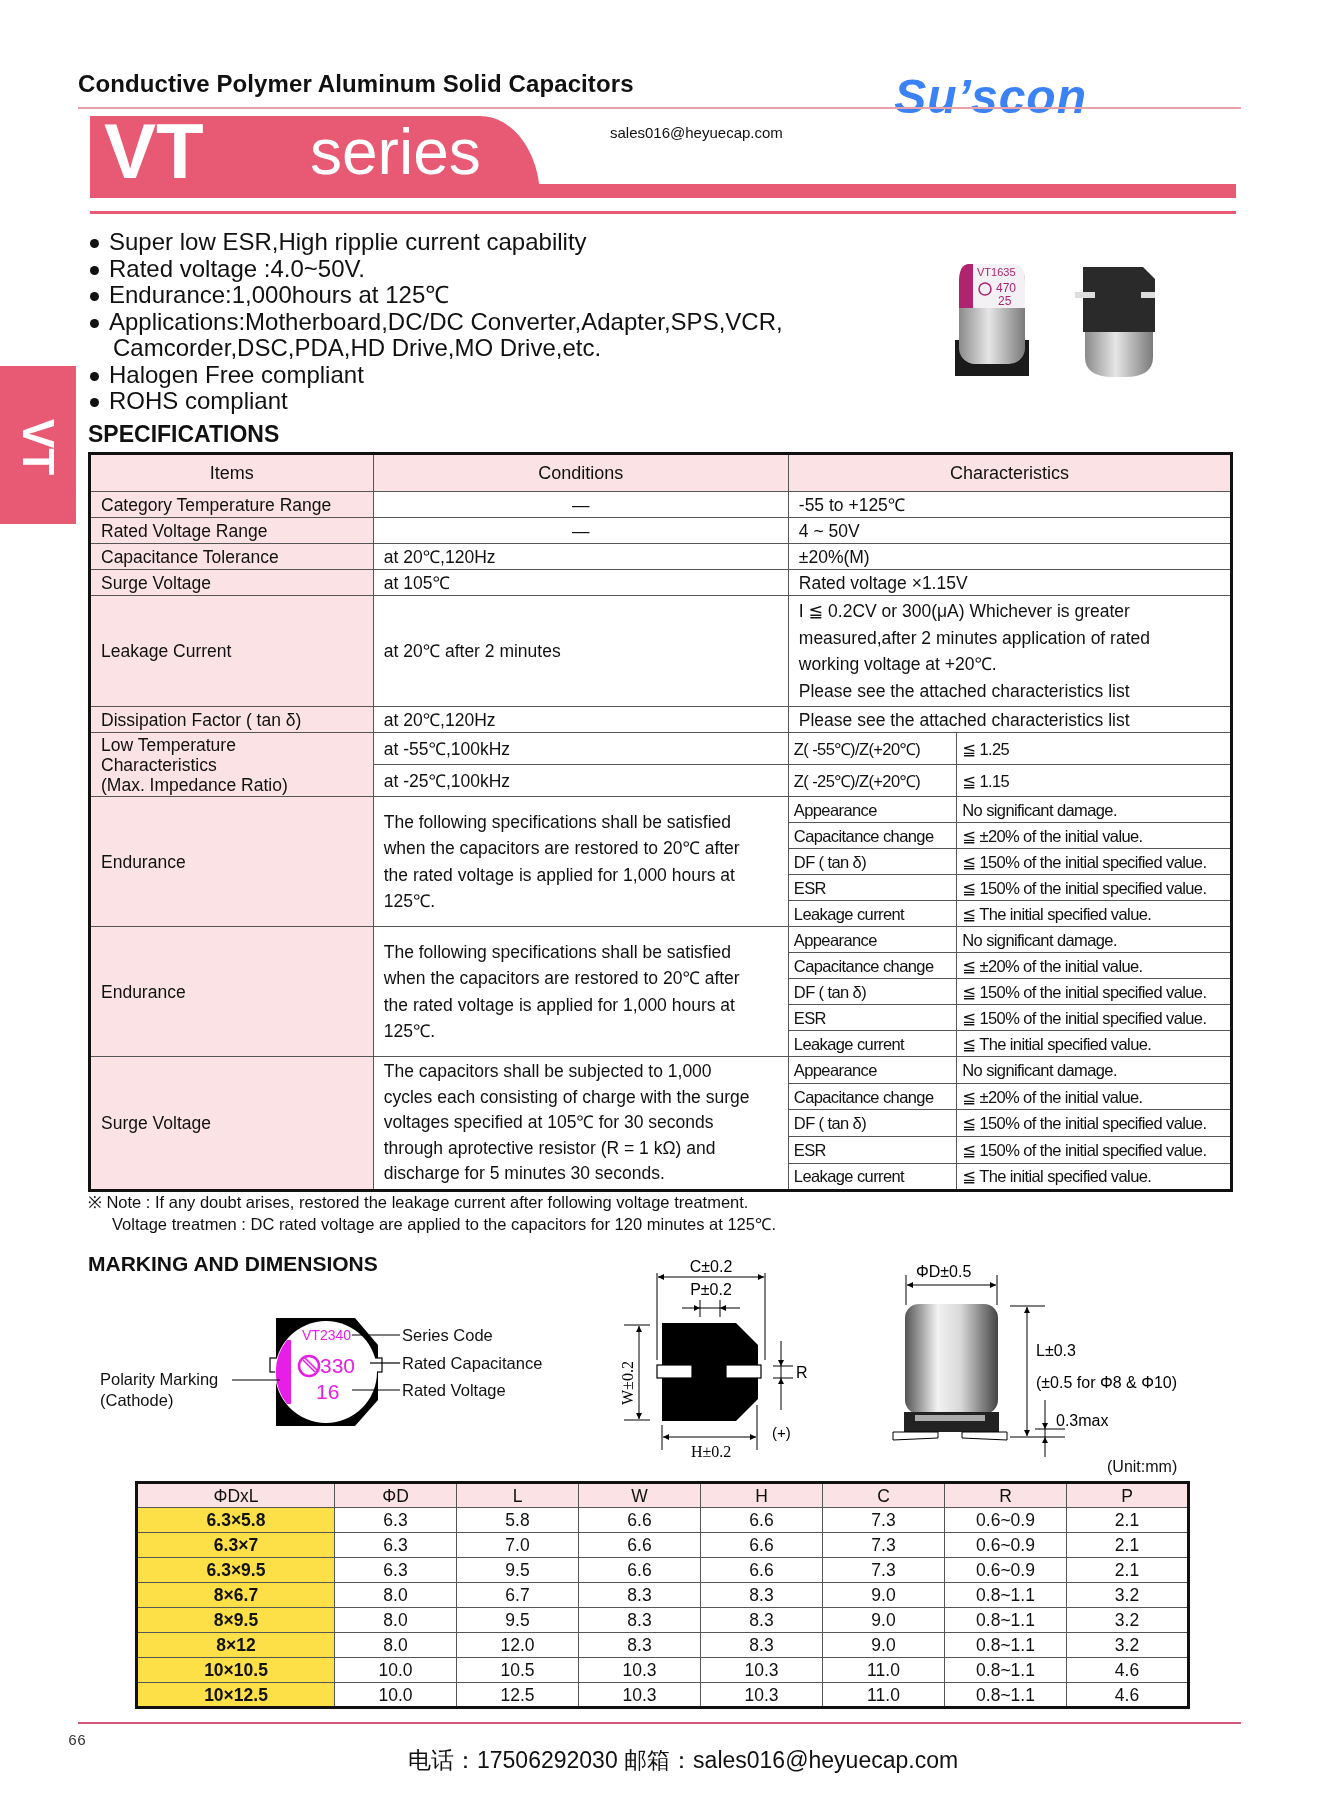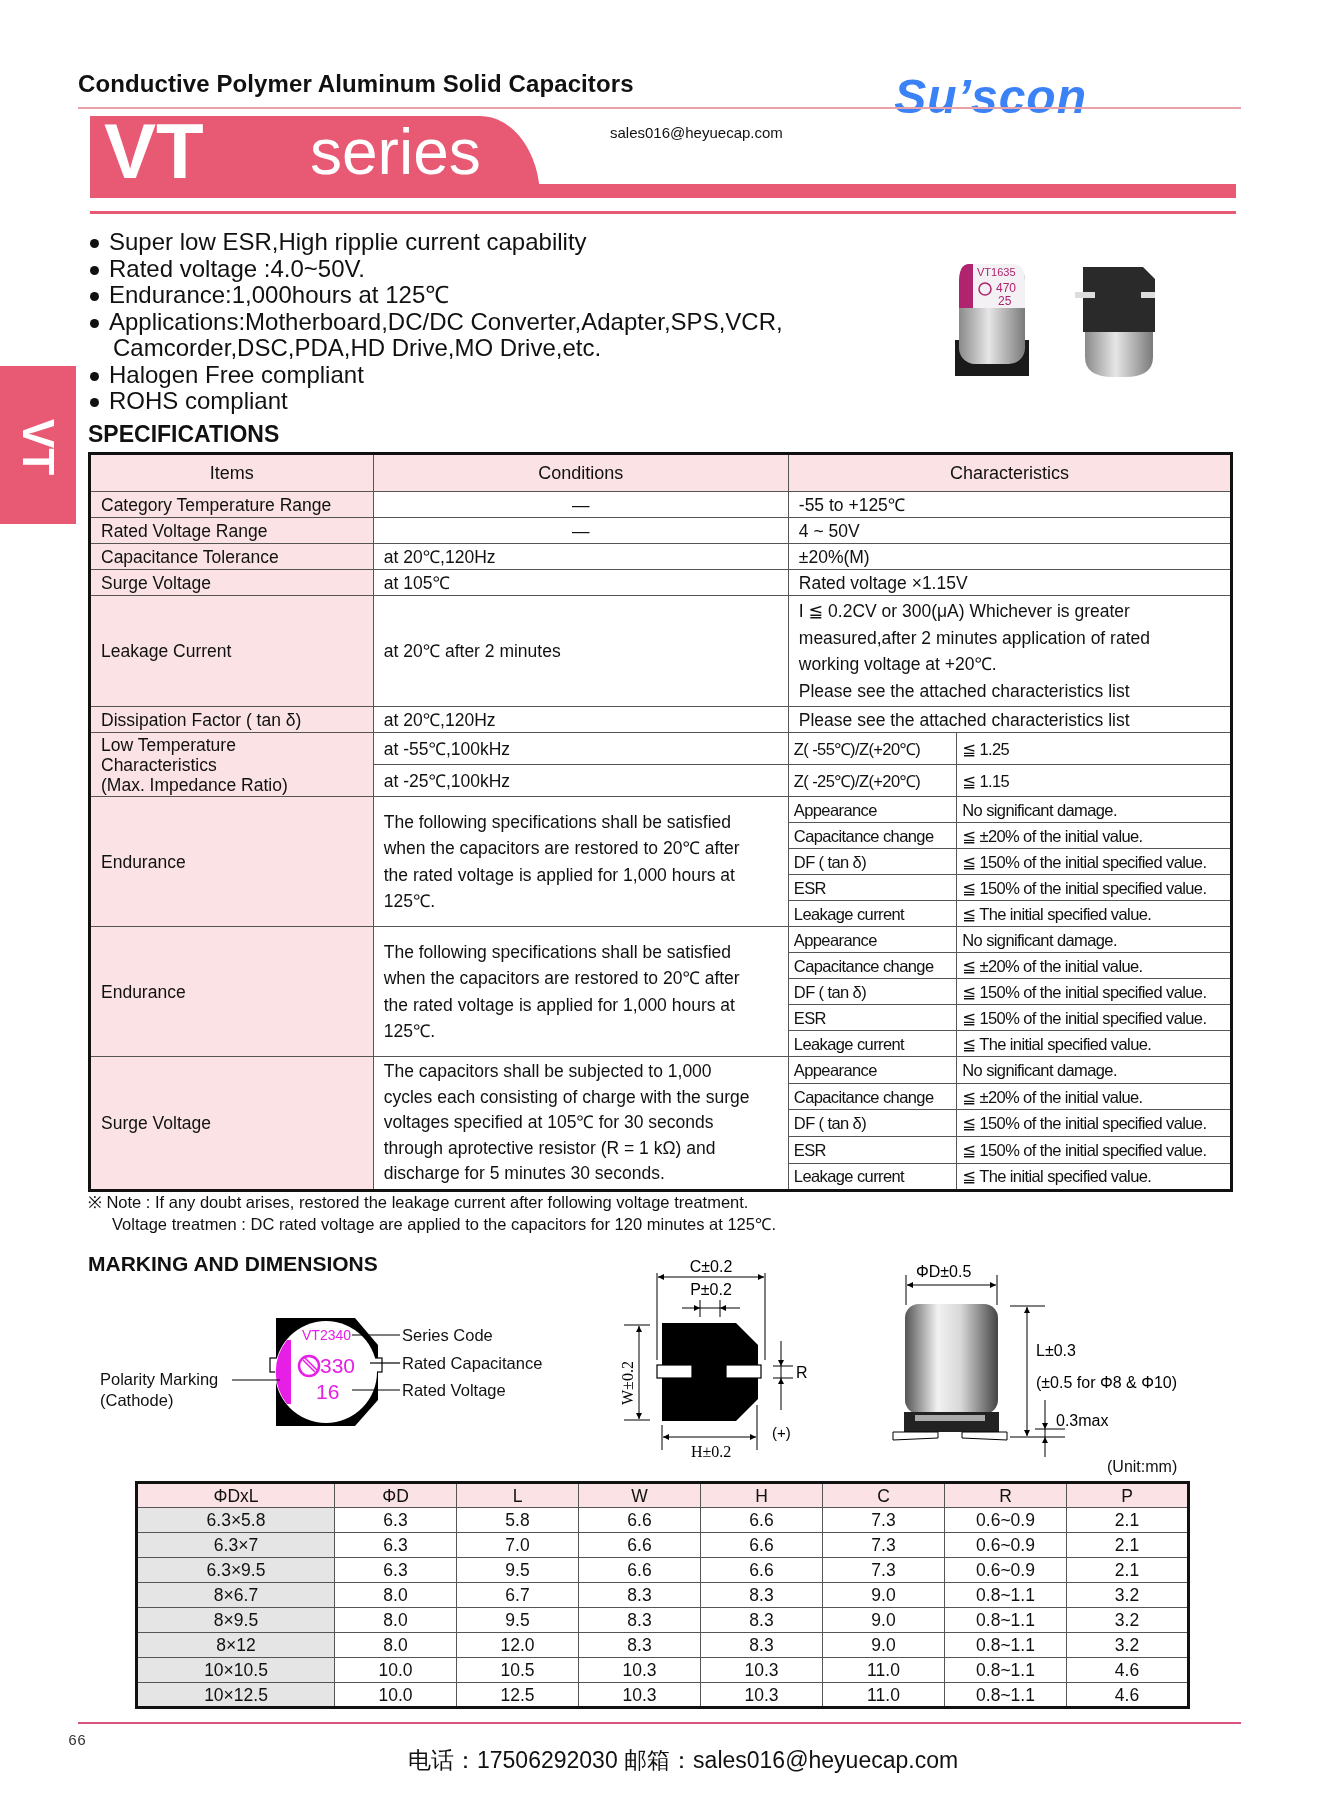--- a/index.html
+++ b/index.html
@@ -49,21 +49,21 @@
   
   #note { left: 88px; top: 1191px; font-size: 16.5px; line-height: 22px; }
   #note .indent { padding-left: 24px; }
 
   #md-title { left: 88px; top: 1252px; font-size: 21px; font-weight: bold; }
 
   
   #dim-table { position: absolute; left: 135px; top: 1481px; width: 1052px; border: 3px solid #111; font-size: 17.5px; table-layout: fixed; }
   #dim-table th, #dim-table td { border: 1.5px solid #555; text-align: center; font-weight: normal; height: 25px; line-height: 22px; }
   #dim-table th { background: #fbe3e5; }
-  #dim-table td.first { background: #e5e5e5; }
+  #dim-table td.first { background: #fde047; font-weight: bold; }
   #unit-label { left: 1107px; top: 1458px; font-size: 16px; }
 
   
   .hline-footer { left: 78px; top: 1722px; width: 1163px; height: 1.5px; background: #d7547a; }
   #page-num { left: 68px; top: 1733px; font-size: 15px; color: #333; font-family: Liberation Mono, monospace; }
   #footer-contact { left: 408px; top: 1745px; font-size: 23px; color: #111; }
 </style>
 </head>
 <body>
 

